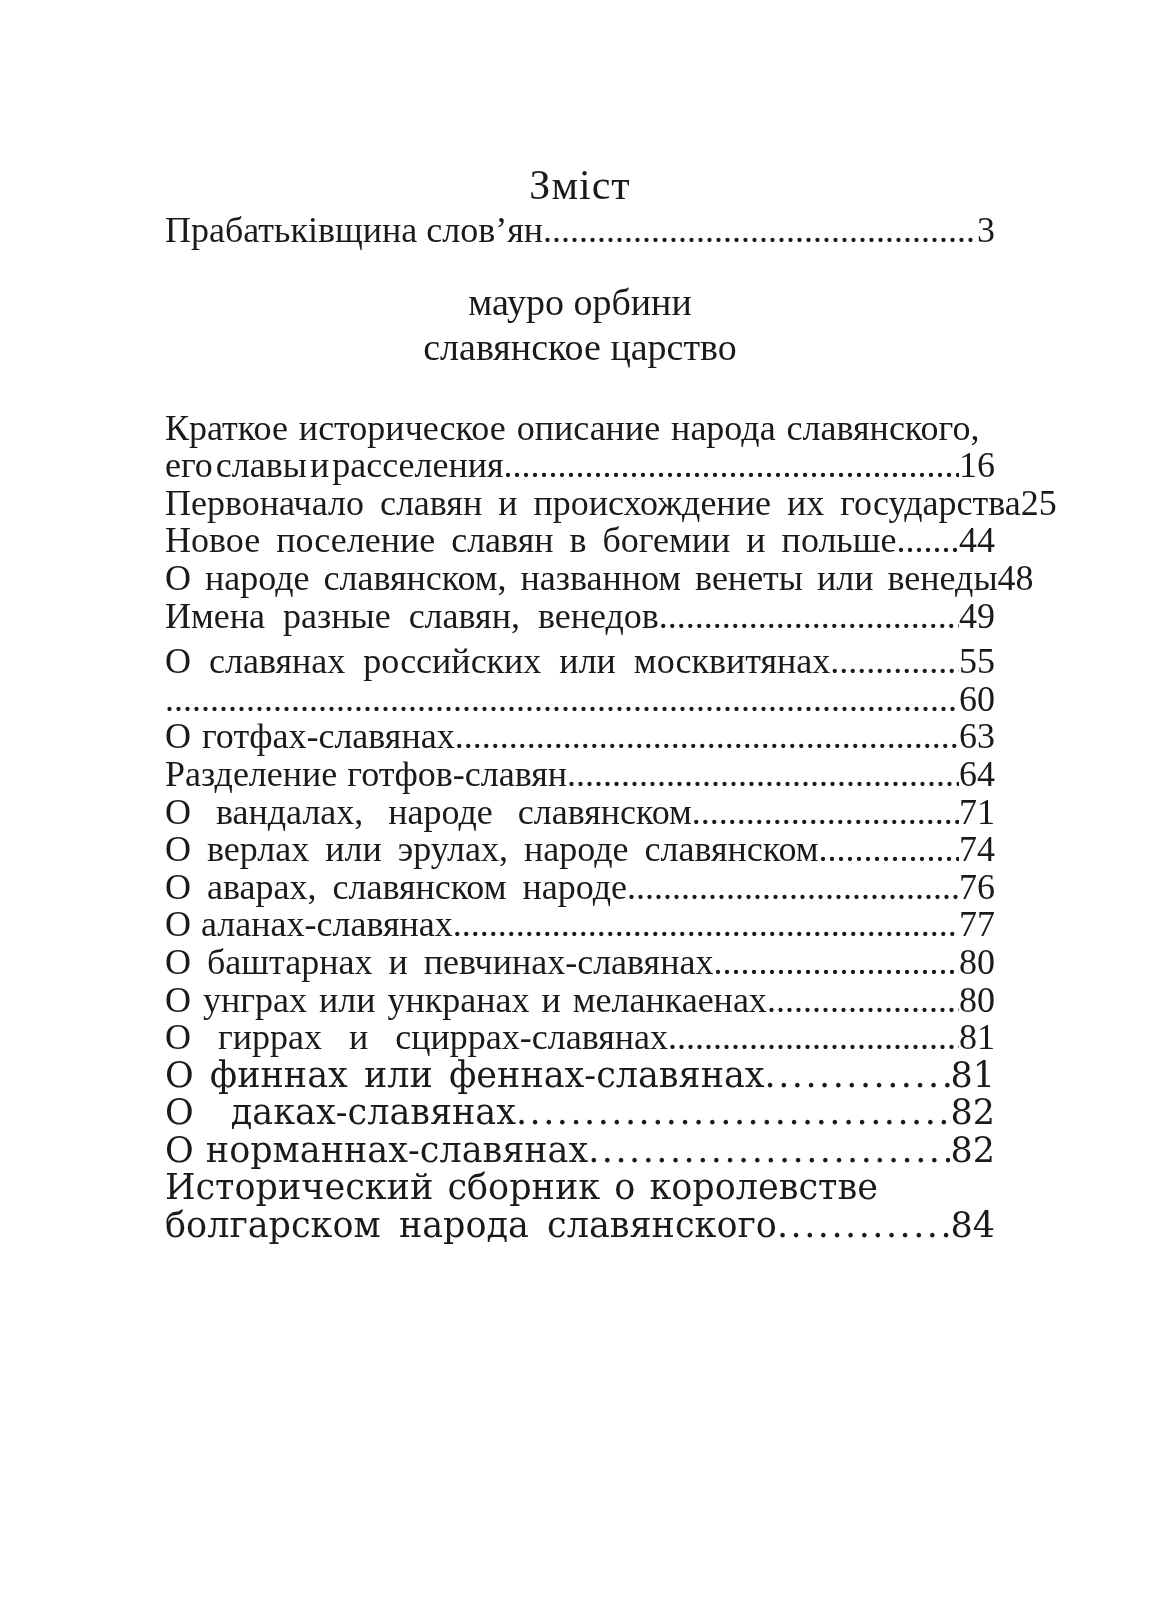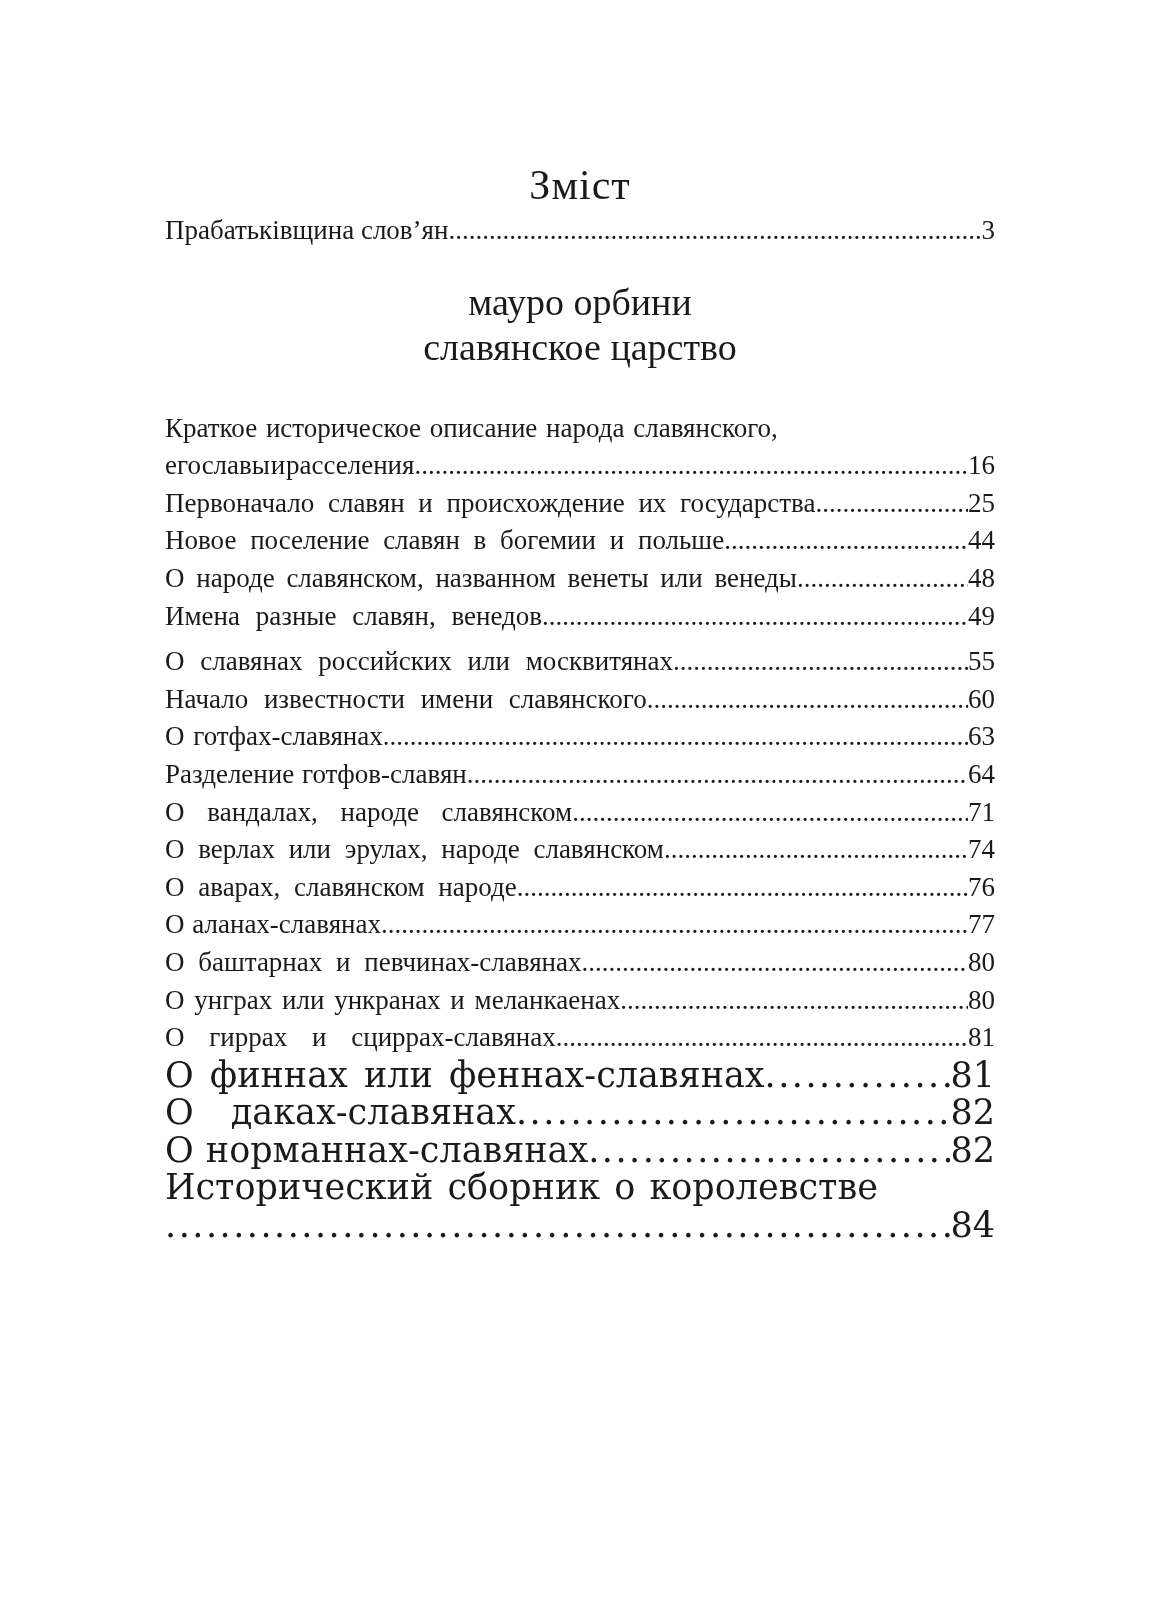--- a/index.html
+++ b/index.html
@@ -37,21 +37,21 @@
   }
   .book-heading {
     margin: 30px 0 0 0;
     text-align: center;
     font-size: 38px;
     font-weight: normal;
     line-height: 45px;
   }
   .toc-list { margin-top: 40px; }
   .toc-single { margin-top: 2px; }
-  .entry { font-size: 27px; line-height: 37.6px; }
+  .entry { font-size: 36px; line-height: 37.6px; }
   .entry.alt {
     font-family: "DejaVu Serif", serif;
     font-size: 35px;
   }
   .pre-line { white-space: nowrap; }
   .dot-row {
     display: flex;
     align-items: baseline;
     width: 100%;
   }
@@ -136,21 +136,20 @@
     <div class="dot-row">
       <span class="toc-text" style="word-spacing: 9px; margin-top: 8px;">О славянах российских или москвитянах</span>
       <span class="leader">............................................................................................................................................................................................................................</span>
       <span class="page-num">55</span>
     </div>
   </div>
 
   <div class="entry">
 
     <div class="dot-row">
-      <span class="toc-text" style="word-spacing: 9px;">Начало известности имени славянского</span>
       <span class="leader">............................................................................................................................................................................................................................</span>
       <span class="page-num">60</span>
     </div>
   </div>
 
   <div class="entry">
 
     <div class="dot-row">
       <span class="toc-text" style="word-spacing: 2px;">О готфах-славянах</span>
       <span class="leader">............................................................................................................................................................................................................................</span>
@@ -253,20 +252,21 @@
     <div class="dot-row">
       <span class="toc-text" style="word-spacing: 1px;">О норманнах-славянах</span>
       <span class="leader">............................................................................................................................................................................................................................</span>
       <span class="page-num">82</span>
     </div>
   </div>
 
   <div class="entry alt">
     <div class="pre-line" style="word-spacing: 3px;">Исторический сборник о королевстве</div>
     <div class="dot-row">
+      <span class="toc-text" style="word-spacing: 7px;">болгарском народа славянского</span>
       <span class="leader">............................................................................................................................................................................................................................</span>
       <span class="page-num">84</span>
     </div>
   </div>
 </div>
 
   </div>
 </div>
 
 </body></html>

